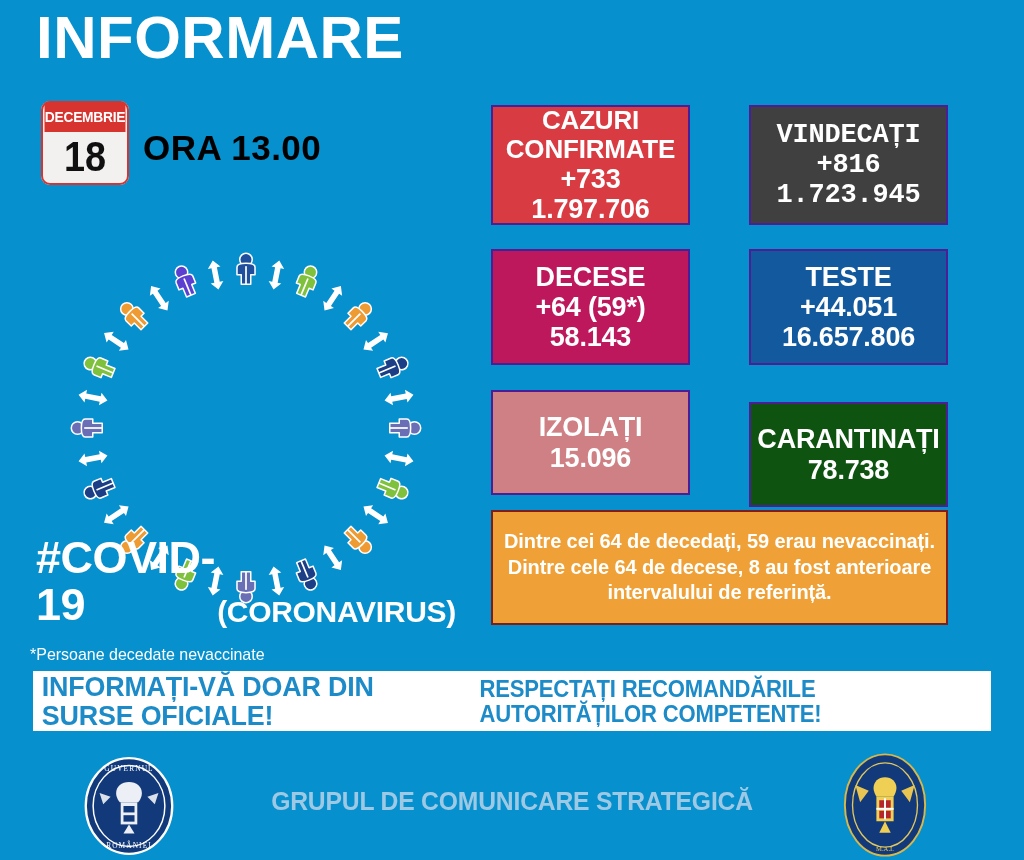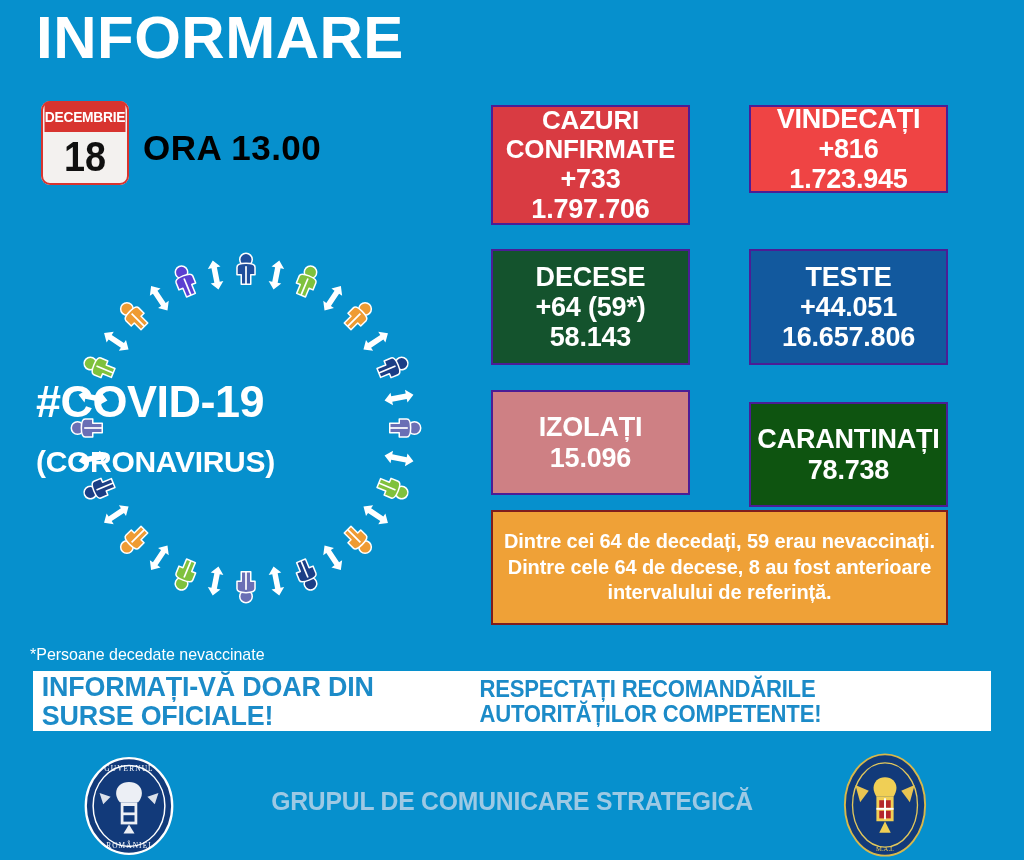--- a/index.html
+++ b/index.html
@@ -44,21 +44,21 @@
     font-size:35px;font-weight:bold;color:#000000;letter-spacing:0.5px;
   }
 
   
   .circle-wrap{
     position:absolute;left:36px;top:228px;width:420px;height:400px;
   }
   .circle-wrap svg{display:block;width:100%;height:100%;}
   .covid-text{
     position:absolute;left:0;top:0;width:420px;height:400px;
-    display:flex;flex-direction:column;align-items:flex-start;justify-content:center;
+    display:flex;flex-direction:row;align-items:flex-end;justify-content:center;
     pointer-events:none;
   }
   .covid-main{
     font-size:45px;font-weight:bold;color:#ffffff;line-height:1.05;
     letter-spacing:-0.5px;
   }
   .covid-sub{
     font-size:30px;font-weight:bold;color:#ffffff;line-height:1.1;
     letter-spacing:-0.3px;margin-top:20px;
   }
@@ -70,22 +70,22 @@
     box-sizing:border-box;
     display:flex;flex-direction:column;
     align-items:center;justify-content:center;
     color:#ffffff;text-align:center;
     line-height:1.12;
   }
   .box .lbl{font-size:27px;font-weight:bold;letter-spacing:-0.2px;}
   .box .v{font-size:27px;font-weight:bold;letter-spacing:-0.2px;}
 
   #box-cazuri      {left:491px;top:105px;width:199px;height:120px;background:#d93b42;}
-  #box-vindecati   {left:749px;top:105px;width:199px;height:88px;background:#ef4444;}
-  #box-decese      {left:491px;top:249px;width:199px;height:116px;background:#14532d;}
+  #box-vindecati   {left:749px;top:105px;width:199px;height:120px;background:#404040;font-family:Liberation Mono, monospace;}
+  #box-decese      {left:491px;top:249px;width:199px;height:116px;background:#be185d;}
   #box-teste       {left:749px;top:249px;width:199px;height:116px;background:#12599e;}
   #box-izolati     {left:491px;top:390px;width:199px;height:105px;background:#ce8084;}
   #box-carantinati {left:749px;top:402px;width:199px;height:105px;background:#0e5410;}
 
   #box-cazuri .lbl{font-size:26px;}
   #box-vindecati .lbl{font-size:27px;}
 
   .note{
     position:absolute;left:491px;top:510px;width:457px;height:115px;
     background:#efa137;border:2px solid #7f1d1d;box-sizing:border-box;

